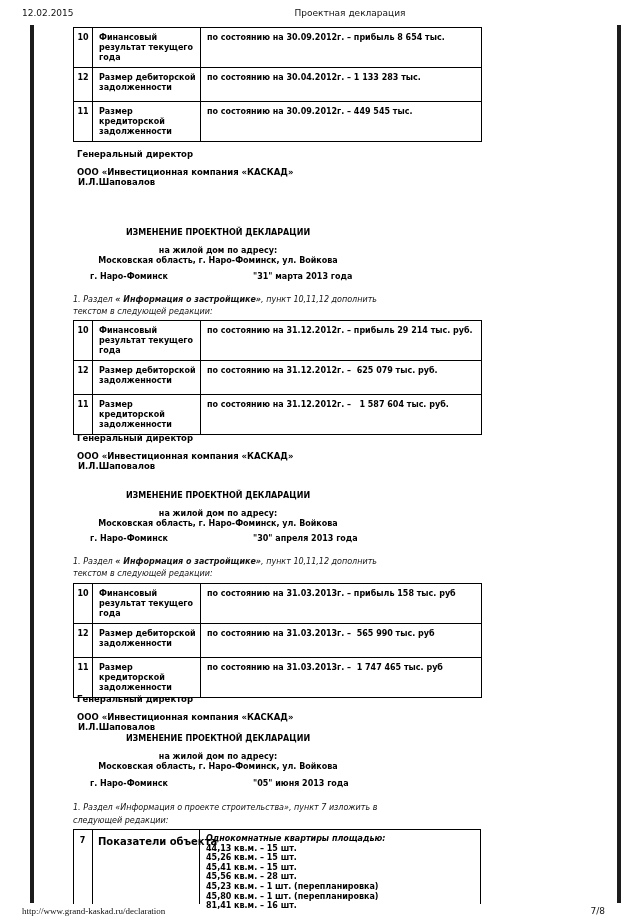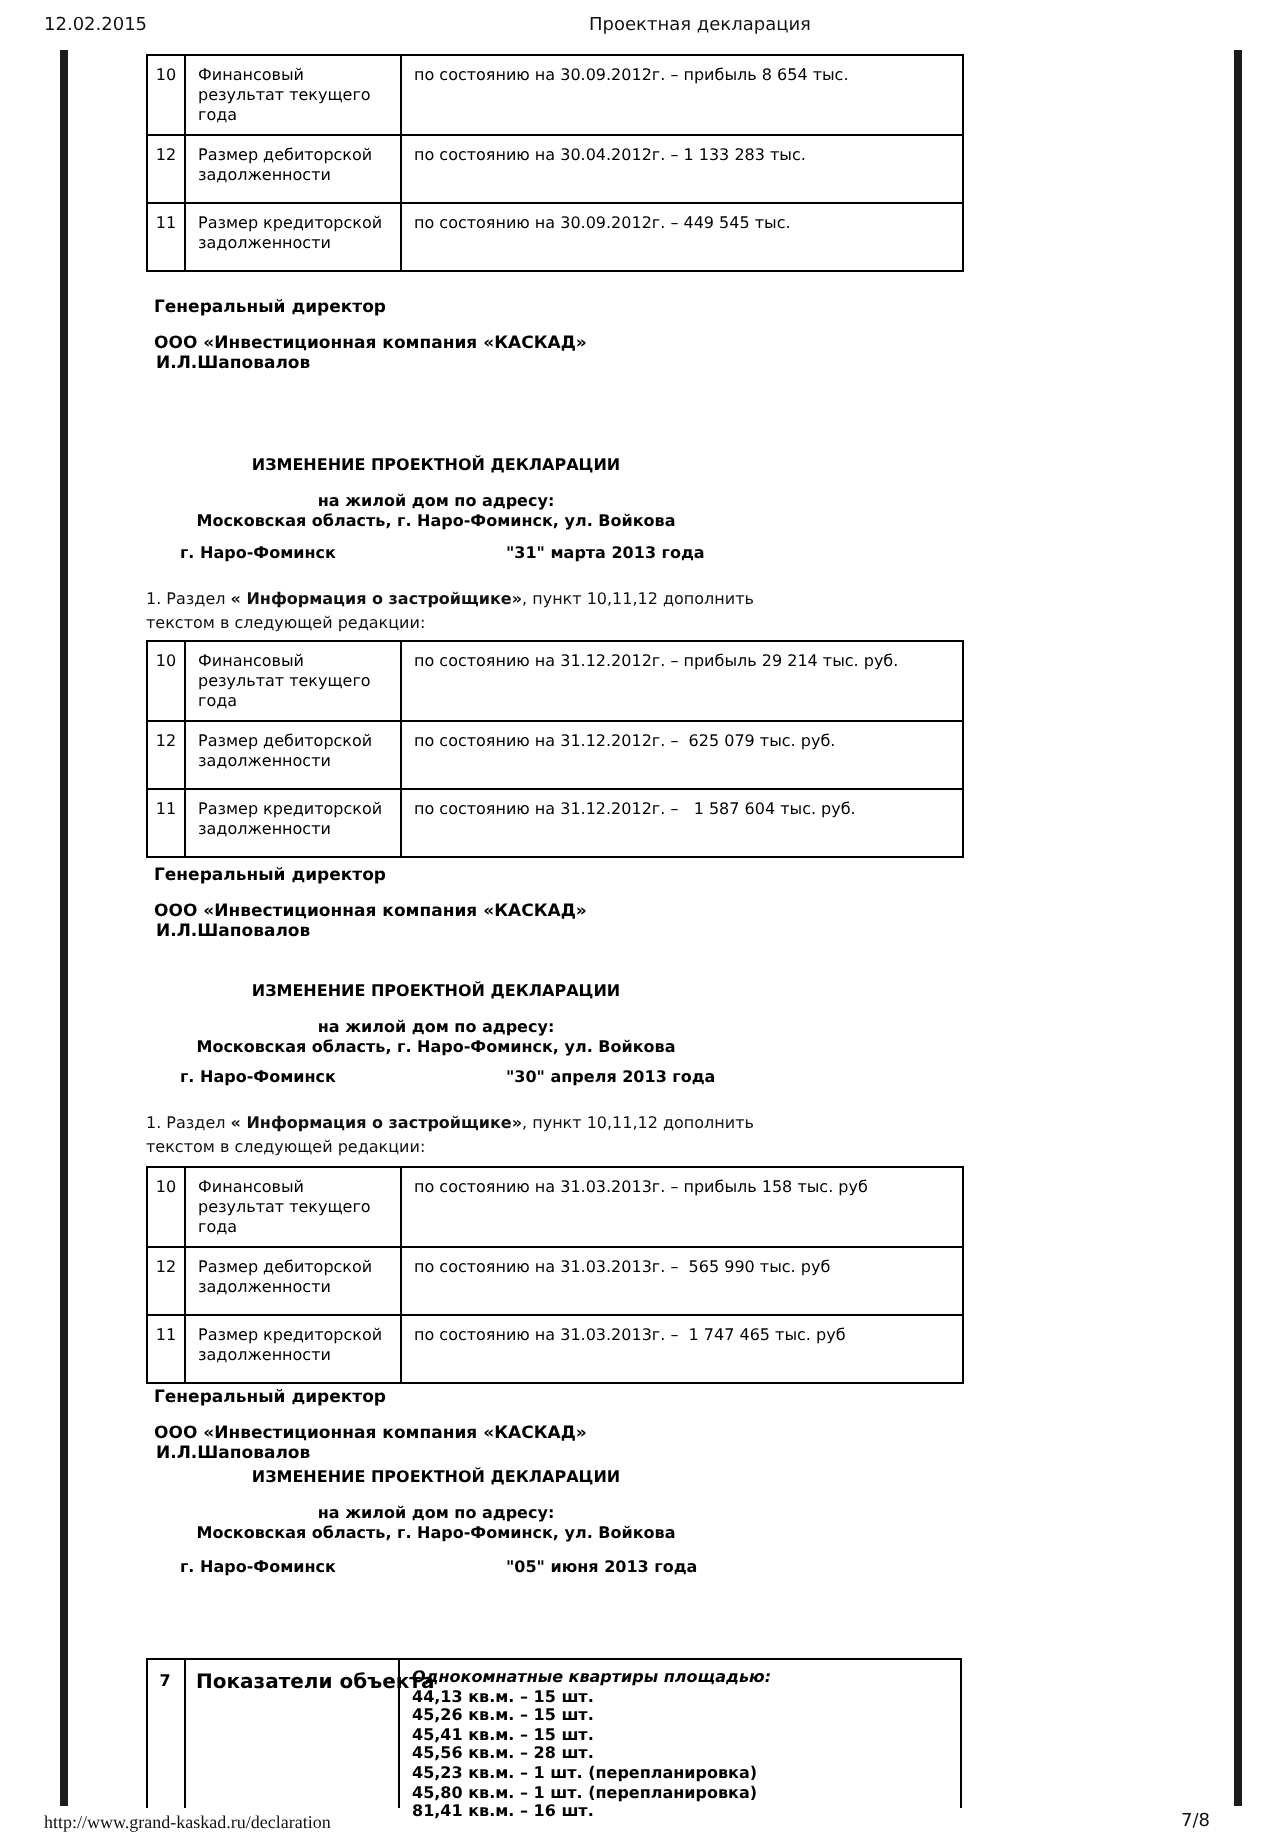--- a/index.html
+++ b/index.html
@@ -5,24 +5,24 @@
   html,body{margin:0;padding:0;background:#fff;}
   .page{
     position:relative;width:644px;height:924px;background:#ffffff;
     font-family:"DejaVu Sans","Liberation Sans",sans-serif;color:#000;
     overflow:hidden;outline:1px solid #d0d0d0;
   }
   .abs{position:absolute;text-align:center;}
   .hdr{font-size:9px;font-weight:normal;color:#111;}
   .sidebar{position:absolute;top:25px;width:4px;height:878px;background:#1c1c1c;}
   .doc{font-size:8px;font-weight:bold;line-height:10px;}
-  .reg{font-size:8px;font-weight:normal;line-height:12px;color:#111;}
+  .reg{font-size:8px;font-weight:normal;line-height:12px;color:#111;font-style:italic;}
   .ftable{position:absolute;left:73px;width:408px;border-collapse:collapse;table-layout:fixed;}
   .ftable td{
-    border:1px solid #000;vertical-align:top;font-size:8px;font-weight:normal;
+    border:1px solid #000;vertical-align:top;font-size:8px;font-weight:bold;
     line-height:10px;padding:5px 4px 4px 6px;height:24px;
   }
   .ftable td.num{text-align:center;padding:5px 1px 4px 1px;}
   .genblock{position:absolute;left:77px;font-size:8.5px;font-weight:bold;line-height:10px;}
   .genblock .l2{margin-top:8px;}
   .genblock .l3{margin-left:1px;}
   .changehead{position:absolute;left:73px;width:290px;text-align:center;font-size:8px;font-weight:bold;line-height:10px;}
   .changehead .sub{margin-top:8px;}
   .changehead .addr{}
   .citydate{position:absolute;font-size:8px;font-weight:bold;}
@@ -167,20 +167,24 @@
   </div>
 
   <div class="changehead" style="top:734px;">
     <div>ИЗМЕНЕНИЕ ПРОЕКТНОЙ ДЕКЛАРАЦИИ</div>
     <div class="sub">на жилой дом по адресу:</div>
     <div class="addr">Московская область, г. Наро-Фоминск, ул. Войкова</div>
   </div>
   <div class="citydate" style="left:90px;top:779px;">г. Наро-Фоминск</div>
   <div class="citydate" style="left:253px;top:779px;">"05" июня 2013 года</div>
 
+  <div class="para reg" style="top:802px;line-height:12.5px;">
+    <div>1. Раздел «Информация о проекте строительства», пункт 7 изложить в</div>
+    <div>следующей редакции:</div>
+  </div>
 
   <div class="t4">
     <div class="vline" style="left:0;"></div>
     <div class="vline" style="left:19px;"></div>
     <div class="vline" style="left:126px;"></div>
     <div class="vline" style="left:407px;"></div>
     <div class="t4-num">7</div>
     <div class="t4-label">Показатели объекта</div>
     <div class="t4-value">
       <div class="vh">Однокомнатные квартиры площадью:</div>

